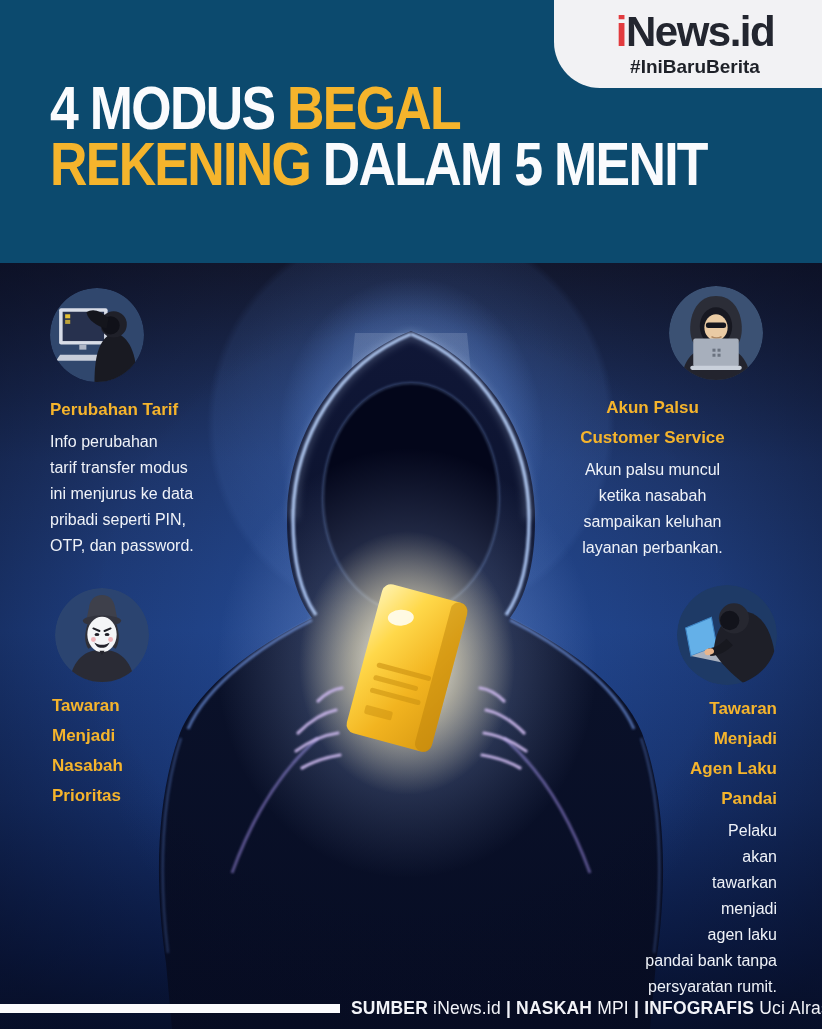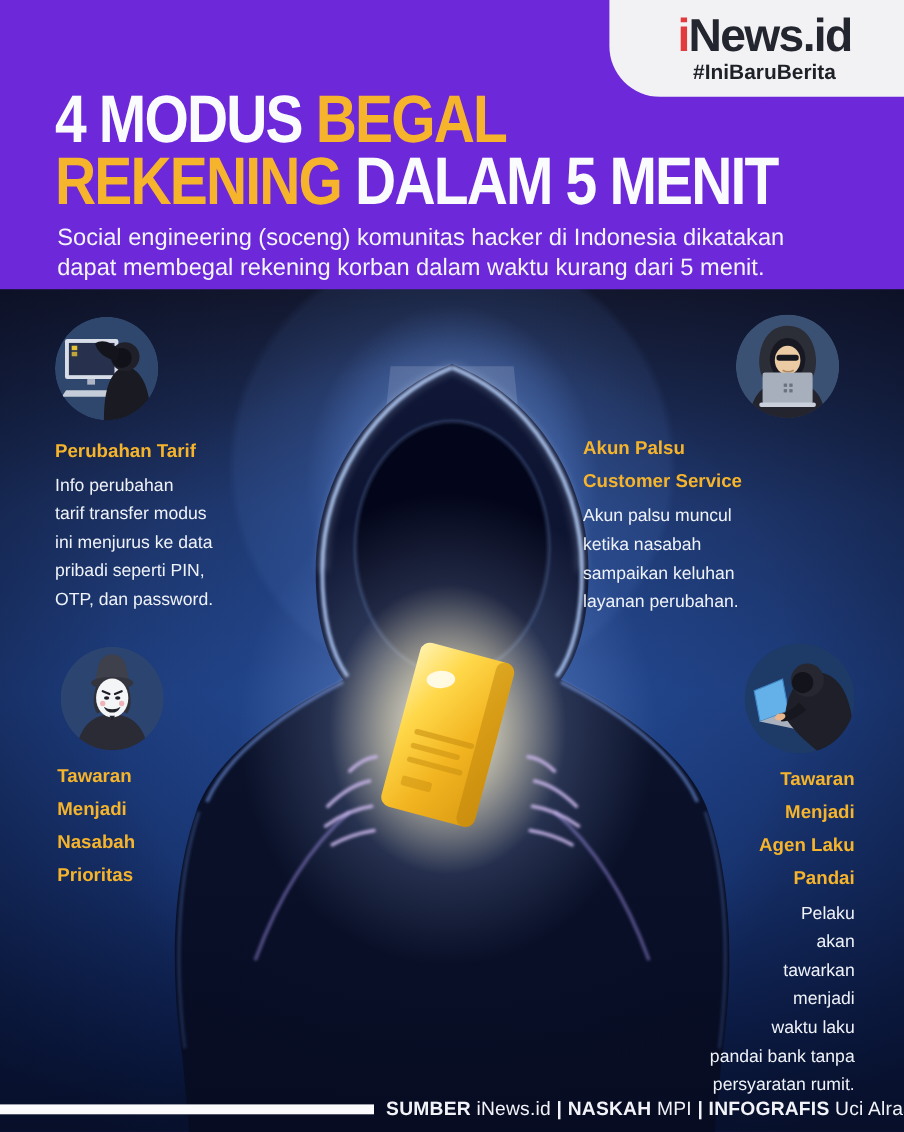--- a/index.html
+++ b/index.html
@@ -1,18 +1,18 @@
 <!DOCTYPE html>
 <html><head>
 <meta charset="utf-8">
 <style>
   html,body{margin:0;padding:0;background:#0b0e1d;}
   .canvas{
     position:relative;width:822px;height:1029px;overflow:hidden;
-    background:#6d28d9;
+    background:#0c4a6e;
     font-family:"Liberation Sans", sans-serif;
     -webkit-font-smoothing:antialiased;
   }
   
   .scene{
     position:absolute;left:0;top:263px;width:822px;height:766px;
     background:
       radial-gradient(ellipse 185px 225px at 50% 23%, rgba(160,195,245,0.50), rgba(95,135,210,0.28) 55%, rgba(60,95,170,0) 72%),
       radial-gradient(circle 255px at 50% 21%, rgba(80,120,195,0.40), rgba(80,120,195,0.14) 77%, rgba(80,120,195,0) 80%),
       radial-gradient(ellipse 430px 490px at 50% 52%, rgba(45,92,178,0.55), rgba(45,92,178,0) 75%),
@@ -46,21 +46,21 @@
     position:absolute;left:52px;top:203px;width:740px;margin:0;
     font-size:21.5px;line-height:27px;color:#F3F5FA;white-space:pre-line;
   }
   
   .mode{position:absolute;}
   .mode h2{margin:0 0 4px;font-size:17px;line-height:30px;font-weight:bold;color:#F5B42C;white-space:pre-line;}
   .mode p{margin:0;font-size:16px;line-height:26px;color:#EFF2F8;white-space:pre-line;}
   .icon-circle{width:94px;height:94px;border-radius:50%;overflow:hidden;margin:0 0 13px;}
   .icon-circle svg{display:block;}
   .mode-1{left:50px;top:288px;width:230px;}
-  .mode-2{right:47px;top:286px;width:245px;text-align:left;}
+  .mode-2{right:47px;top:286px;width:245px;text-align:center;}
   .mode-2 .icon-circle{margin-left:auto;margin-right:12px;}
   .mode-3{left:52px;top:588px;width:225px;}
   .mode-3 .icon-circle{margin-bottom:9px;margin-left:3px;}
   .mode-4{right:45px;top:585px;width:240px;text-align:right;}
   .mode-4 .icon-circle{width:100px;height:100px;margin-left:auto;margin-right:0;margin-bottom:9px;}
   
   .footer{position:absolute;left:0;bottom:10px;width:822px;display:flex;align-items:center;}
   .footer-bar{flex:none;width:340px;height:9px;background:#FBFBFD;margin-right:11px;}
   .credits{margin:0;font-size:17.5px;color:#F2F3F8;white-space:nowrap;letter-spacing:0.2px;}
   .credits b{font-weight:bold;}
@@ -153,22 +153,20 @@
 
   <div class="logo-card">
     <div class="logo-text"><span class="logo-i">i</span><span>News.id</span></div>
     <div class="logo-tagline">#IniBaruBerita</div>
   </div>
 
   <h1 class="title">
     <div><span class="w">4 MODUS</span> <span class="y">BEGAL</span></div>
     <div><span class="y">REKENING</span> <span class="w">DALAM 5 MENIT</span></div>
   </h1>
-  <p class="subtitle">Social engineering (soceng) komunitas hacker di Indonesia dikatakan
-dapat membegal rekening korban dalam waktu kurang dari 5 menit.</p>
 
   <section class="mode mode-1">
     <div class="icon-circle">
       <svg width="94" height="94" viewBox="0 0 93 93">
         <circle cx="46.5" cy="46.5" r="46.5" fill="#30476D"></circle>
         <rect x="9" y="20" width="48" height="36" rx="2" fill="#D8DDE8"></rect>
         <rect x="12.5" y="23.5" width="41" height="29" fill="#27314E"></rect>
         <rect x="15" y="26" width="5" height="4" fill="#E6C235"></rect>
         <rect x="15" y="31.5" width="5" height="4" fill="#E6C235" opacity="0.8"></rect>
         <rect x="29" y="56" width="7" height="5" fill="#AEB6C6"></rect>
@@ -203,21 +201,21 @@
         <rect x="43" y="67" width="3" height="3" fill="#6B7380"></rect>
         <rect x="48" y="67" width="3" height="3" fill="#6B7380"></rect>
         <rect x="21" y="79" width="51" height="4" rx="2" fill="#C9D0DB"></rect>
       </svg>
     </div>
     <h2>Akun Palsu
 Customer Service</h2>
     <p>Akun palsu muncul
 ketika nasabah
 sampaikan keluhan
-layanan perubahan.</p>
+layanan perbankan.</p>
   </section>
 
   <section class="mode mode-3">
     <div class="icon-circle">
       <svg width="94" height="94" viewBox="0 0 93 93">
         <circle cx="46.5" cy="46.5" r="46.5" fill="#2B4470"></circle>
         <path d="M14 93 C18 70 30 61 46.5 61 C63 61 75 70 79 93 Z" fill="#2A2B35"></path>
         <path d="M32 36 C29 46 29 54 33 60 L39 57 C36 50 35 42 36 36 Z" fill="#2F3039"></path>
         <path d="M61 36 C64 46 64 54 60 60 L54 57 C57 50 58 42 57 36 Z" fill="#2F3039"></path>
         <path d="M46.5 7 C39 7 34.5 12 33.5 20 L31 32 L62 32 L59.5 20 C58.5 12 54 7 46.5 7 Z" fill="#3E404B"></path>
@@ -253,21 +251,21 @@
       </svg>
     </div>
     <h2>Tawaran
 Menjadi
 Agen Laku
 Pandai</h2>
     <p>Pelaku
 akan
 tawarkan
 menjadi
-waktu laku
+agen laku
 pandai bank tanpa
 persyaratan rumit.</p>
   </section>
 
   <div class="footer">
     <div class="footer-bar"></div>
     <p class="credits"><b>SUMBER</b> <span>iNews.id</span> <b>|</b> <b>NASKAH</b> <span>MPI</span> <b>|</b> <b>INFOGRAFIS</b> <span>Uci Alrasyid</span></p>
   </div>
 
 </div>

